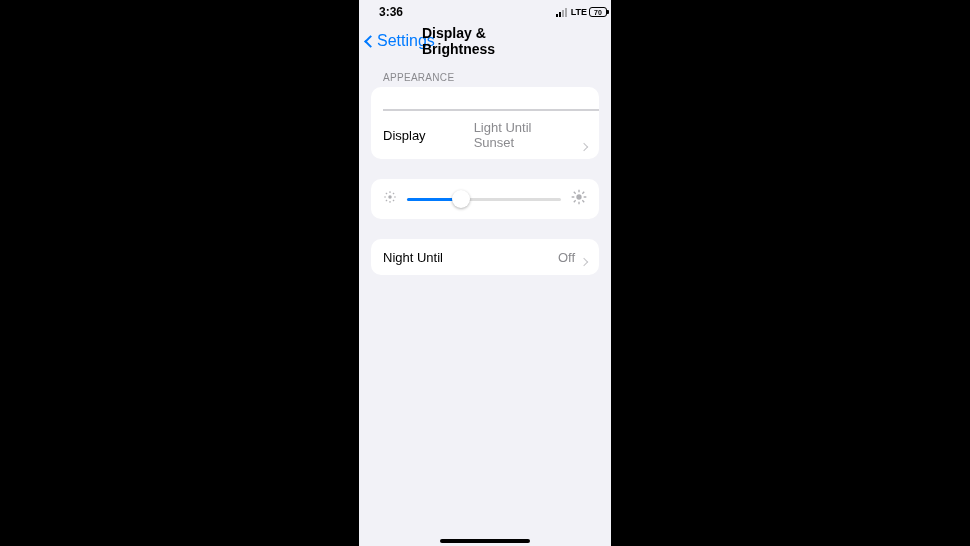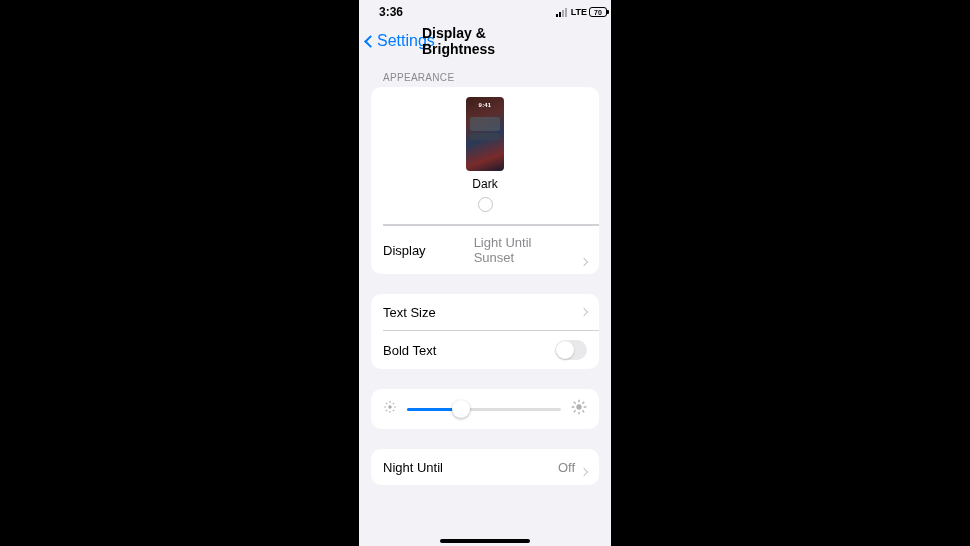--- a/index.html
+++ b/index.html
@@ -120,56 +120,32 @@
       <span>Settings</span>
     </div>
     <div class="nav-title">Display &amp; Brightness</div>
   </div>
 
   <div class="content">
 
     <div class="section-header">APPEARANCE</div>
     <div class="group">
       <div class="appearance-row">
-        <div class="appearance-opt">
-          <div class="wallpaper dark">
-            <div class="wp-time">9:41</div>
-            <div class="wp-widget"></div>
-              <div class="wp-widget2"></div>
-          </div>
-          <div class="opt-label">Dark</div>
-          <div class="radio unchecked"></div>
-        </div>
       </div>
       <div class="divider"></div>
       <div class="divider"></div>
       <div class="row">
         <span>Display</span>
         <span class="value">
           <span>Light Until Sunset</span>
           <span class="chev-right"></span>
         </span>
       </div>
     </div>
 
-    <div class="group">
-      <div class="row">
-        <span>Text Size</span>
-        <span class="value">
-            <span class="chev-right"></span>
-          </span>
-      </div>
-      <div class="divider"></div>
-      <div class="row">
-        <span>Bold Text</span>
-        <div class="toggle off">
-            <div class="knob"></div>
-          </div>
-      </div>
-    </div>
 
     <div class="group">
       <div class="slider-row">
         <span class="sun small">
           <svg viewBox="0 0 24 24" fill="currentColor">
               <circle cx="12" cy="12" r="3"></circle>
               <g stroke="currentColor" stroke-width="2">
                 <line x1="12" y1="2" x2="12" y2="5"></line>
                 <line x1="12" y1="19" x2="12" y2="22"></line>
                 <line x1="2" y1="12" x2="5" y2="12"></line>

